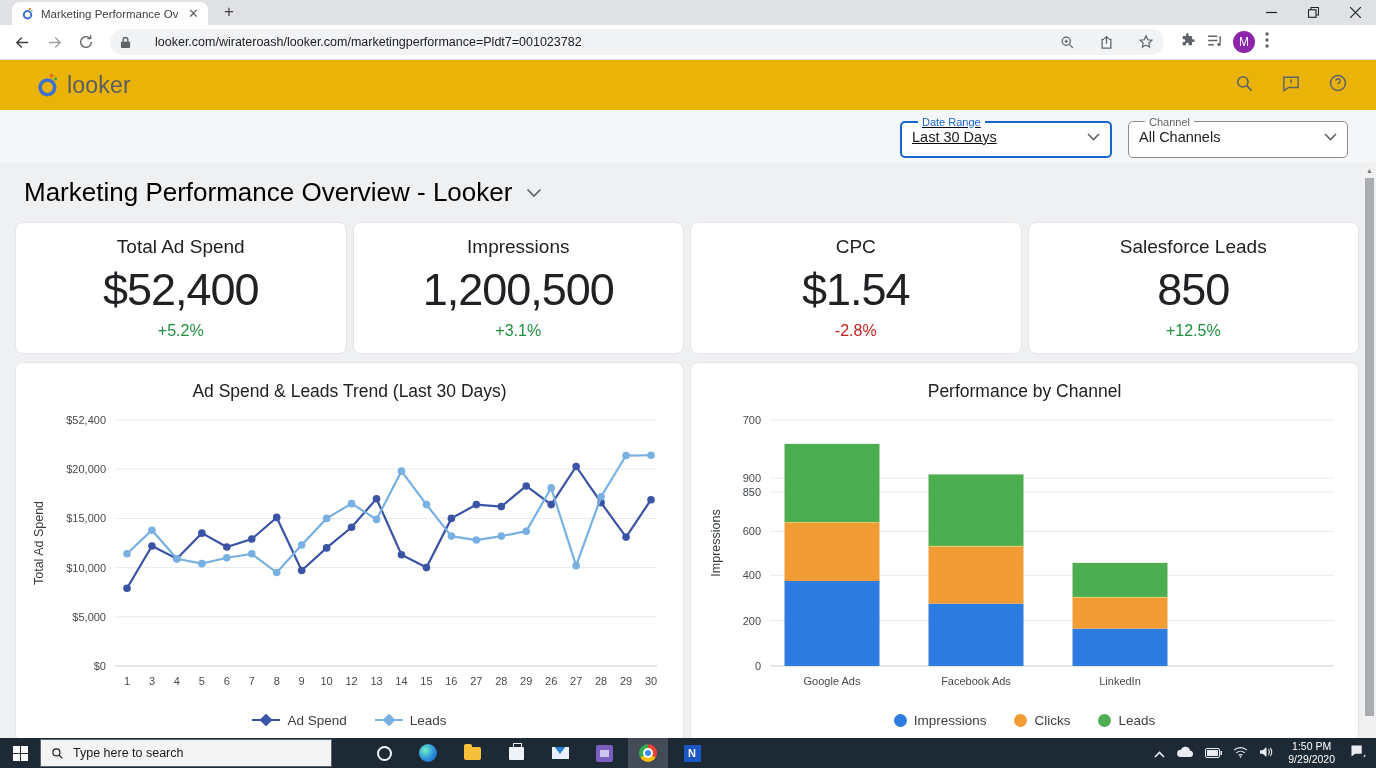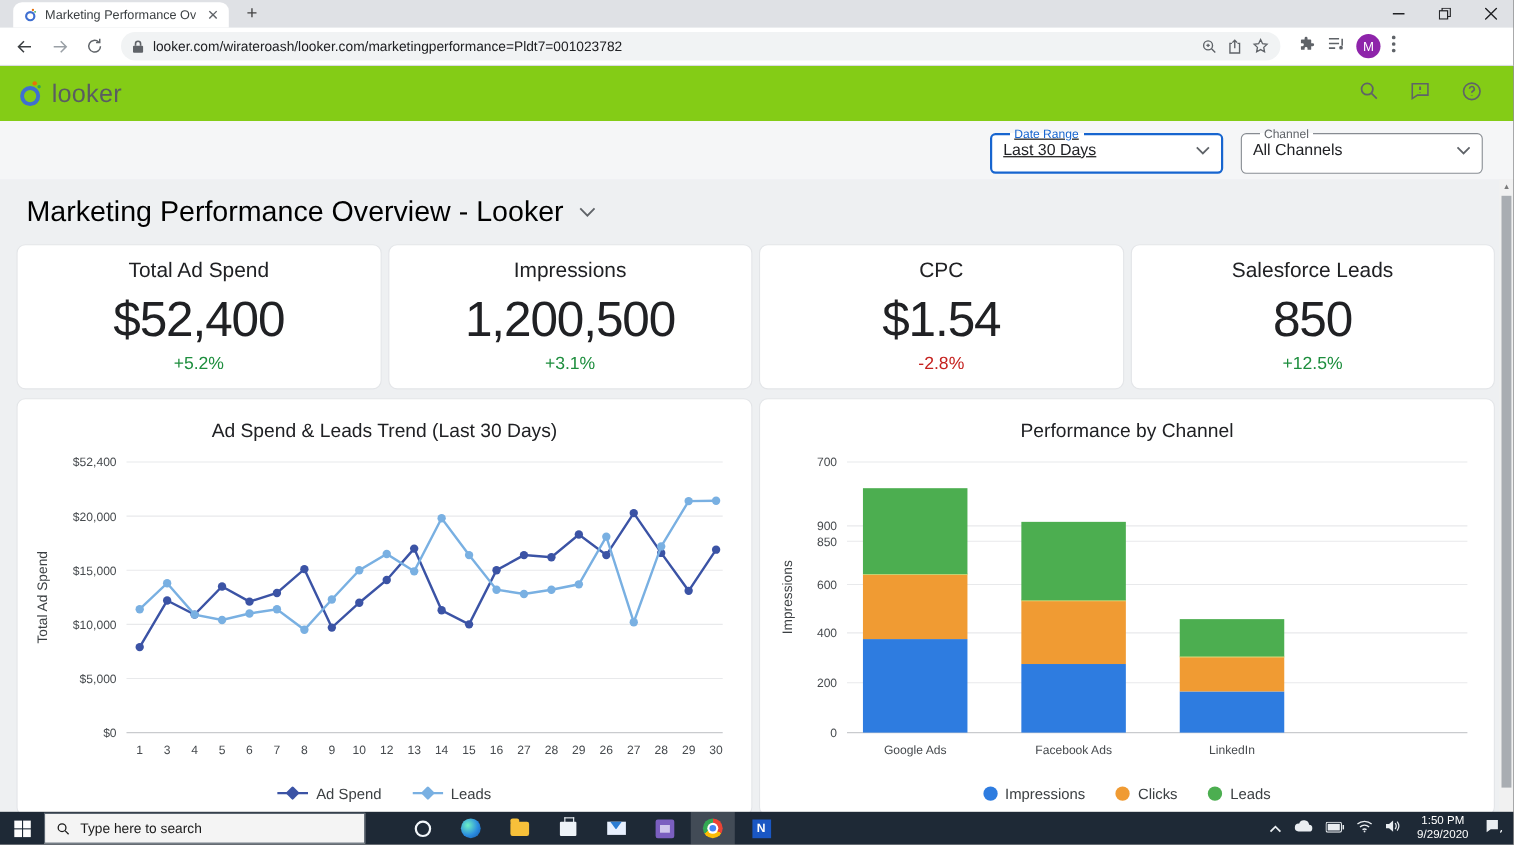--- a/index.html
+++ b/index.html
@@ -12,29 +12,29 @@
          display:flex; align-items:center; padding:0 6px 0 9px; gap:7px; }
   .tab-title { font-size:11.5px; color:#3c4043; white-space:nowrap; overflow:hidden; flex:1; }
   .tab-close { font-size:13px; color:#5f6368; line-height:1; padding:1px 3px; border-radius:50%; cursor:default; }
   .newtab-btn { font-size:17px; color:#444; margin-left:10px; padding:0 6px 3px 6px; }
   .win-controls { position:absolute; right:0; top:0; height:25px; display:flex; }
   .win-btn { width:42px; height:25px; display:flex; align-items:center; justify-content:center; color:#202124; }
   .urlbar { height:35px; background:#fff; display:flex; align-items:center; padding:0 8px; gap:4px;
             border-bottom:1px solid #dadce0; }
   .nav-ic { width:28px; height:28px; display:flex; align-items:center; justify-content:center; border-radius:50%; }
   .url-pill { flex:1; height:26px; background:#f1f3f4; border-radius:13px; display:flex; align-items:center;
-              padding:1px 10px; gap:8px; margin:0 6px; max-width:1054px; }
+              padding:1px 10px; gap:24px; margin:0 6px; max-width:1054px; }
   .url-text { flex:1; font-size:12.5px; color:#202124; white-space:nowrap; overflow:hidden; }
   .pill-ic { display:flex; align-items:center; }
   .chrome-right { display:flex; align-items:center; gap:10px; padding:0 6px; }
   .avatar { width:22px; height:22px; border-radius:50%; background:#8e24aa; color:#fff; font-size:12px;
             display:flex; align-items:center; justify-content:center; }
 
   
-  .app-header { height:50px; background:#84cc16; display:flex; align-items:center; padding:0 28px 0 16px; }
+  .app-header { height:50px; background:#eab308; display:flex; align-items:center; padding:0 28px 0 36px; }
   .logo { display:flex; align-items:center; gap:7px; }
   .logo-text { font-size:23px; color:#5a5d61; letter-spacing:.2px; }
   .header-icons { margin-left:auto; display:flex; align-items:center; gap:27px; }
 
   .filter-bar { height:53px; background:#f5f6f7; display:flex; align-items:center; justify-content:flex-end;
                 gap:16px; padding-right:28px; }
   .field { background:#fff; border-radius:5px; width:212px; height:42px; padding:0 10px; position:relative; }
   .field legend { font-size:11px; padding:0 4px; margin-left:6px; }
   .field-date { border:2px solid #1765cf;text-decoration:underline; }
   .field-date legend { color:#1765cf; }

